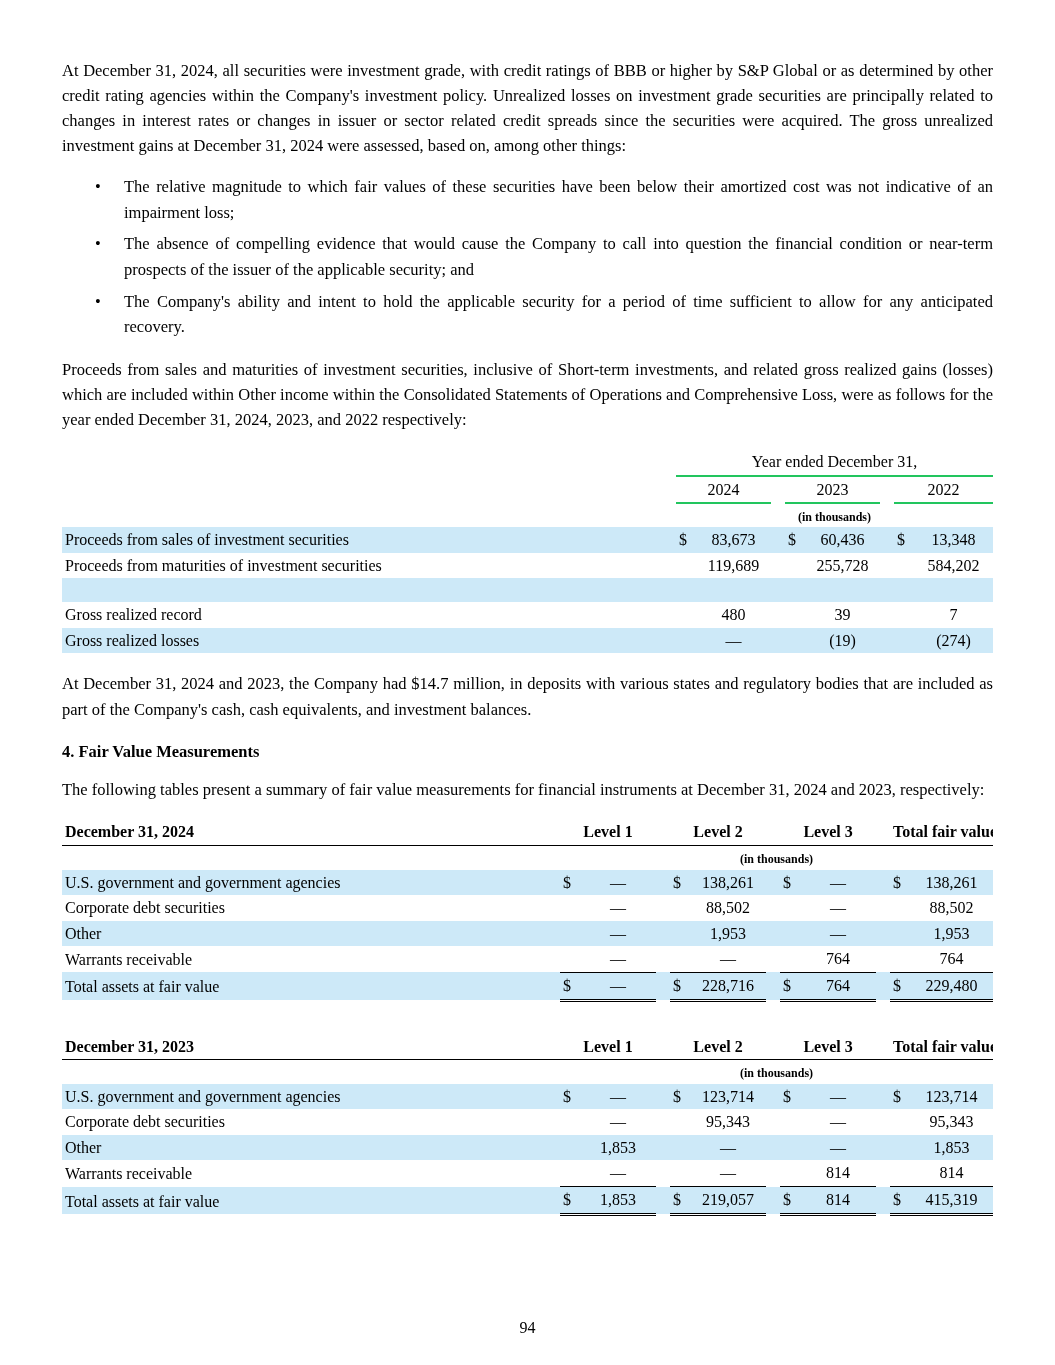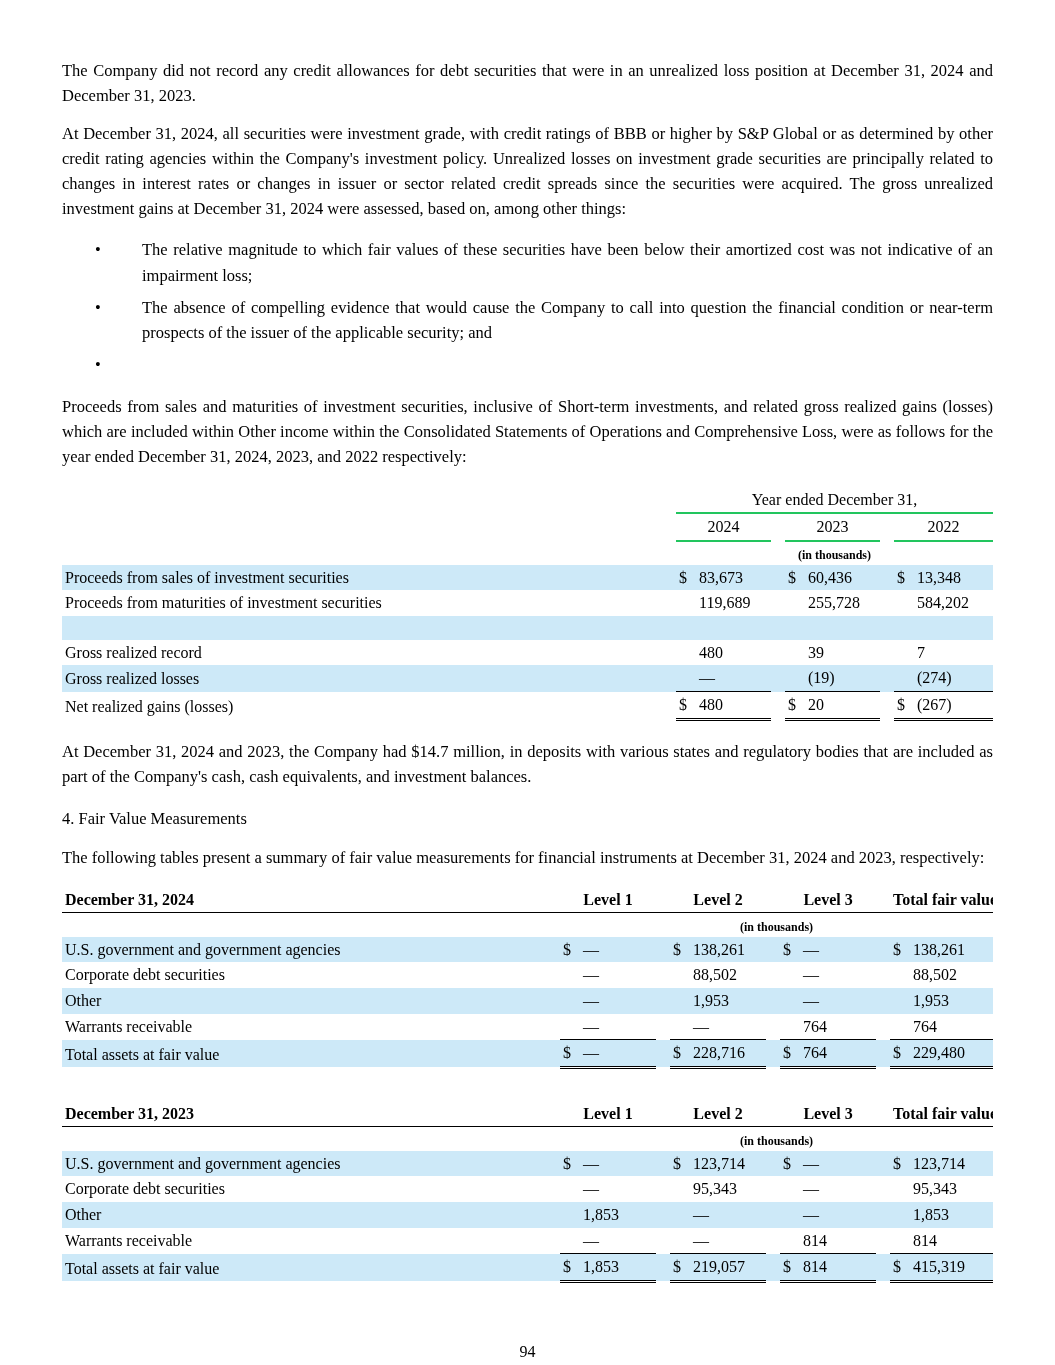--- a/index.html
+++ b/index.html
@@ -10,80 +10,80 @@
     margin: 0 auto;
     padding: 58px 62px 28px 62px;
     font-family: "Liberation Serif", serif;
     font-size: 16.5px;
     color: #000;
     display: flex;
     flex-direction: column;
     background: #fff;
   }
   .para { text-align: justify; line-height: 1.52; margin: 0 0 13px 0; }
-  .heading { font-weight: normal; margin: 5px 0 13px 0; line-height: 1.5; }
+  .heading { font-weight: bold; margin: 5px 0 13px 0; line-height: 1.5; }
   .bullets { list-style: none; margin: 0 0 14px 0; padding: 0; }
   .bullets li { display: flex; line-height: 1.55; padding: 3px 0; }
   .bullet-marker { flex: none; width: 62px; padding-left: 33px; }
-  .bullet-text { flex: 1; text-align: justify; margin-left: 18px; }
+  .bullet-text { flex: 1; text-align: justify; }
 
   table.fin {
     border-collapse: collapse;
     width: 931px;
     table-layout: fixed;
     margin: 4px 0 18px 0;
     font-size: 16px;
   }
   table.fin td {
     padding: 2px 3px;
     vertical-align: bottom;
     line-height: 1.35;
     overflow: hidden;
     white-space: nowrap;
     height: 24px;
   }
   tr.shaded td { background: var(--row-shade, #cde9f8); }
   td.lbl { text-align: left; }
   td.indent { padding-left: 20px; }
   td.cur { text-align: left; padding-right: 0; }
-  td.val { text-align: left; padding-right: 4px; }
+  td.val { text-align: center; padding-right: 4px; }
   td.group-head, td.col-head {
     font-weight: normal; text-align: center;
     border-bottom: 2px solid #22c55e;
   }
   td.units { font-weight: bold; text-align: center; font-size: 12px; height: 18px; padding: 0 0 2px 0; }
   tr.fv-head td { font-weight: bold; border-bottom: 1px solid #000; vertical-align: bottom; }
   tr.fv-head td.fv-col { text-align: center; }
   td.wrap { white-space: normal; line-height: 1.25; }
   tr.total td.cur, tr.total td.val {
     border-top: 1px solid #000;
     border-bottom: 3px double #000;
   }
   .pageno { text-align: center; margin-top: auto; padding-top: 42px; font-size: 16px; }
 </style>
 </head>
 <body>
 
 <div class="page">
 
-  <p class="para">The Company did not record any credit allowances for debt securities that were in an unrealized loss position at December 31, 2024 and December 31, 2023.</p>
 
   <p class="para">At December 31, 2024, all securities were investment grade, with credit ratings of BBB or higher by S&amp;P Global or as determined by other credit rating agencies within the Company's investment policy. Unrealized losses on investment grade securities are principally related to changes in interest rates or changes in issuer or sector related credit spreads since the securities were acquired. The gross unrealized investment gains at December 31, 2024 were assessed, based on, among other things:</p>
 
   <ul class="bullets">
     <li>
       <span class="bullet-marker">•</span>
       <span class="bullet-text">The relative magnitude to which fair values of these securities have been below their amortized cost was not indicative of an impairment loss;</span>
     </li>
     <li>
       <span class="bullet-marker">•</span>
       <span class="bullet-text">The absence of compelling evidence that would cause the Company to call into question the financial condition or near-term prospects of the issuer of the applicable security; and</span>
     </li>
     <li>
       <span class="bullet-marker">•</span>
+      <span class="bullet-text">The Company's ability and intent to hold the applicable security for a period of time sufficient to allow for any anticipated recovery.</span>
     </li>
   </ul>
 
   <p class="para">Proceeds from sales and maturities of investment securities, inclusive of Short-term investments, and related gross realized gains (losses) which are included within Other income within the Consolidated Statements of Operations and Comprehensive Loss, were as follows for the year ended December 31, 2024, 2023, and 2022 respectively:</p>
 
   <table class="fin">
     <colgroup>
       <col style="width:604px">
         <col style="width:10px">
       <col style="width:20px">
@@ -165,32 +165,20 @@
       <td></td>
       <td class="cur"></td>
       <td class="val">—</td>
       <td></td>
       <td class="cur"></td>
       <td class="val">(19)</td>
       <td></td>
       <td class="cur"></td>
       <td class="val">(274)</td>
     </tr>
-    <tr class="total">
-      <td class="lbl indent">Net realized gains (losses)</td>
-      <td></td>
-      <td class="cur">$</td>
-      <td class="val">480</td>
-      <td></td>
-      <td class="cur">$</td>
-      <td class="val">20</td>
-      <td></td>
-      <td class="cur">$</td>
-      <td class="val">(267)</td>
-    </tr>
   </tbody>
     </table>
 
   <p class="para">At December 31, 2024 and 2023, the Company had $14.7 million, in deposits with various states and regulatory bodies that are included as part of the Company's cash, cash equivalents, and investment balances.</p>
 
   <p class="heading">4. Fair Value Measurements</p>
 
   <p class="para">The following tables present a summary of fair value measurements for financial instruments at December 31, 2024 and 2023, respectively:</p>
 
   <table class="fin">

